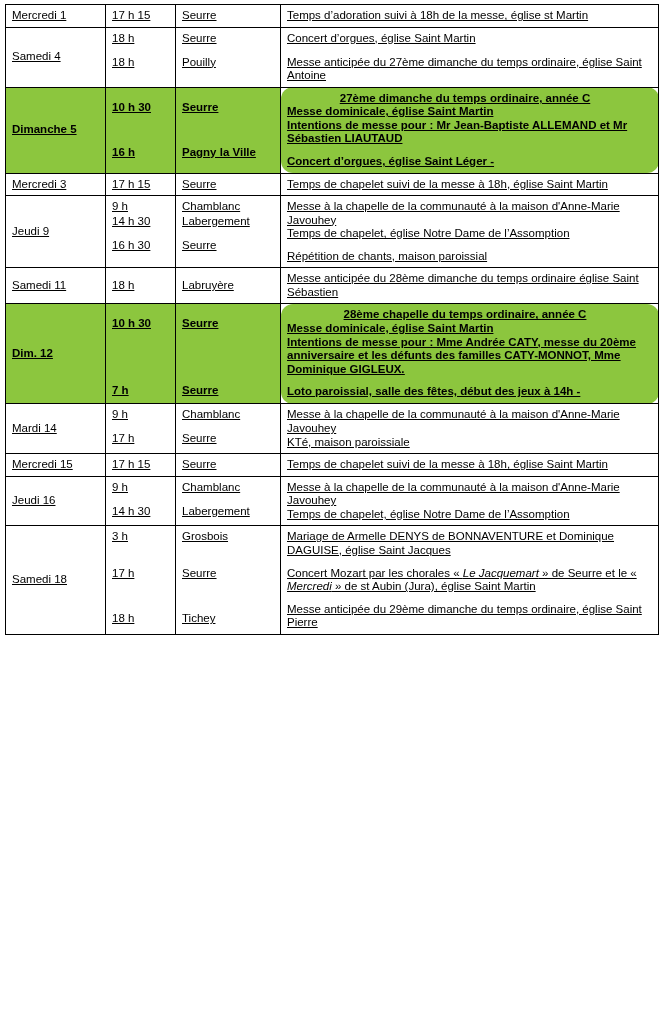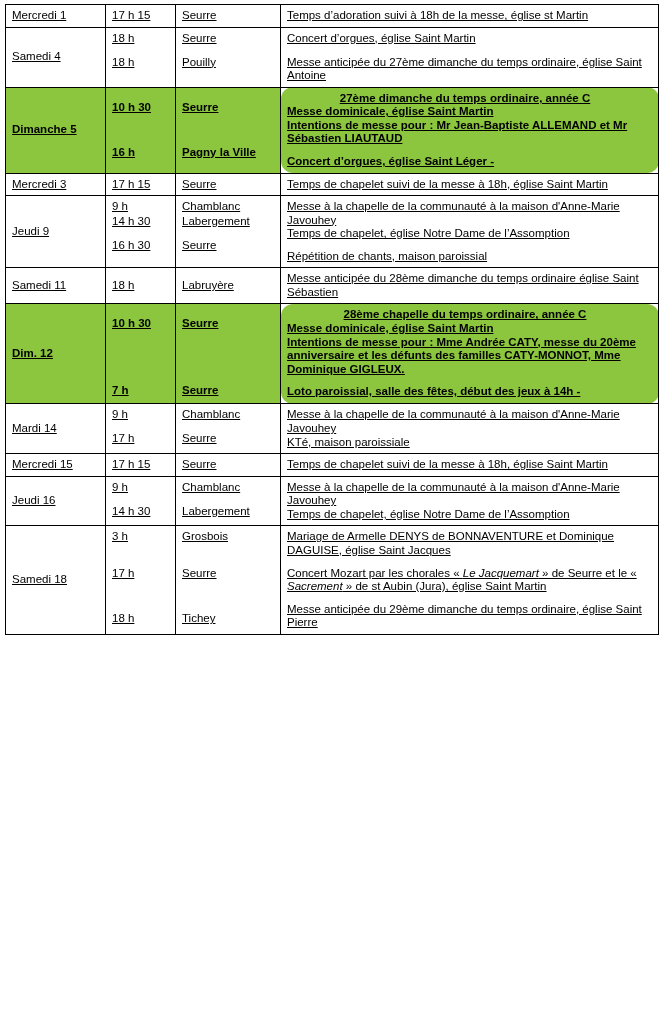--- a/index.html
+++ b/index.html
@@ -255,21 +255,21 @@
         <td class="place">
           <span class="sub">Grosbois</span>
           <span class="spacer-lg"></span>
           <span class="sub">Seurre</span>
           <span class="spacer-xl"></span>
           <span class="sub">Tichey</span>
         </td>
         <td class="desc">
           <span class="line">Mariage de Armelle DENYS de BONNAVENTURE et Dominique DAGUISE, église Saint Jacques</span>
           <span class="spacer"></span>
-          <span class="line"><span>Concert Mozart par les chorales « </span><span class="it">Le Jacquemart</span><span> » de Seurre et le « </span><span class="it">Sacrement</span><span> » de st Aubin (Jura), église Saint Martin</span></span>
+          <span class="line"><span>Concert Mozart par les chorales « </span><span class="it">Le Jacquemart</span><span> » de Seurre et le « </span><span class="it">Mercredi</span><span> » de st Aubin (Jura), église Saint Martin</span></span>
           <span class="spacer"></span>
           <span class="line">Messe anticipée du  29ème dimanche du temps ordinaire, église Saint Pierre</span>
         </td>
       </tr>
 
     </tbody>
   </table>
 </div>
 
 </body></html>

